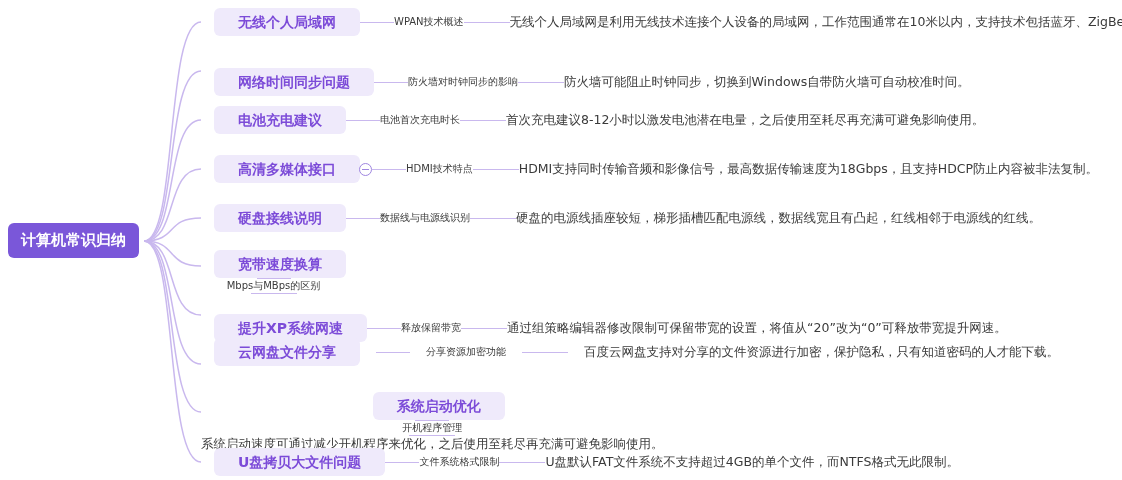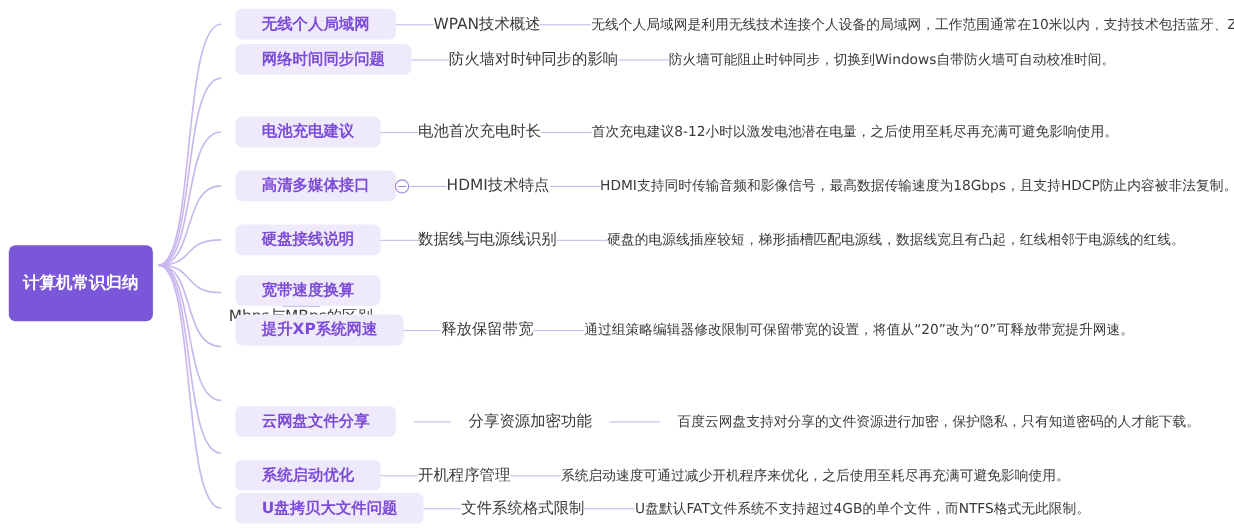--- a/index.html
+++ b/index.html
@@ -3,33 +3,33 @@
 <meta charset="utf-8">
 <style>
   html,body{margin:0;padding:0;}
   body{font-family:"DejaVu Sans","Liberation Sans",sans-serif;background:#ffffff;}
   .canvas{position:relative;width:1122px;height:480px;background:#ffffff;overflow:hidden;}
   #links{position:absolute;left:0;top:0;pointer-events:none;}
   .root-node{
     position:absolute;left:8px;top:223px;
     background:var(--root-bg,#7A57D9);color:var(--root-text,#ffffff);
     font-size:15px;font-weight:bold;line-height:1;
-    padding:27px 13px;border-radius:6px;white-space:nowrap;
+    padding:10px 13px;border-radius:6px;white-space:nowrap;
   }
   .row{position:absolute;display:flex;align-items:center;height:32px;left:201px;white-space:nowrap;}
   .topic{
     background:var(--topic-bg,#EFEAFB);color:var(--topic-text,#7C4BD8);
     font-size:14px;font-weight:bold;padding:7px 24px;border-radius:6px;line-height:1;
     flex:none;
     margin-left:13px;
   }
   .seg{height:0;border-top:1.5px solid var(--line,#C9B8EE);flex:none;}
   .seg1{width:34px;}
   .seg2{width:46px;}
-  .sub{font-size:14px;color:var(--text,#3A3A3A);flex:none;}
+  .sub{font-size:10px;color:var(--text,#3A3A3A);flex:none;}
   .detail{font-size:12.5px;color:var(--text,#3A3A3A);flex:none;}
   .collapse{
     width:13px;height:13px;border-radius:50%;
     border:1px solid #9F86E0;background:#ffffff;box-sizing:border-box;
     display:flex;align-items:center;justify-content:center;
     margin-left:-1px;flex:none;
   }
   .collapse::after{content:"";display:block;width:7px;height:0;border-top:1.5px solid #9F86E0;}
 </style>
 </head>
@@ -50,21 +50,21 @@
     </svg>
   <div class="root-node">计算机常识归纳</div>
   <div id="rows">
       <div class="row" style="top: 6px;">
         <div class="topic">无线个人局域网</div>
         <div class="seg seg1"></div>
         <div class="sub">WPAN技术概述</div>
         <div class="seg seg2"></div>
         <div class="detail">无线个人局域网是利用无线技术连接个人设备的局域网，工作范围通常在10米以内，支持技术包括蓝牙、ZigBee等。</div>
       </div>
-      <div class="row" style="top: 38px;">
+      <div class="row" style="top: 66px;">
         <div class="topic">网络时间同步问题</div>
         <div class="seg seg1"></div>
         <div class="sub">防火墙对时钟同步的影响</div>
         <div class="seg seg2"></div>
         <div class="detail">防火墙可能阻止时钟同步，切换到Windows自带防火墙可自动校准时间。</div>
       </div>
       <div class="row" style="top: 104px; text-align: center;">
         <div class="topic">电池充电建议</div>
         <div class="seg seg1"></div>
         <div class="sub">电池首次充电时长</div>
@@ -85,35 +85,35 @@
         <div class="sub">数据线与电源线识别</div>
         <div class="seg seg2"></div>
         <div class="detail">硬盘的电源线插座较短，梯形插槽匹配电源线，数据线宽且有凸起，红线相邻于电源线的红线。</div>
       </div>
       <div class="row" style="top: 250px; flex-direction: column;">
         <div class="topic">宽带速度换算</div>
         <div class="seg seg1"></div>
         <div class="sub">Mbps与MBps的区别</div>
         <div class="seg seg2"></div>
       </div>
-      <div class="row" style="top: 284px;">
+      <div class="row" style="top: 312px;">
         <div class="topic">提升XP系统网速</div>
         <div class="seg seg1"></div>
         <div class="sub">释放保留带宽</div>
         <div class="seg seg2"></div>
         <div class="detail">通过组策略编辑器修改限制可保留带宽的设置，将值从“20”改为“0”可释放带宽提升网速。</div>
       </div>
-      <div class="row" style="top: 367px; gap: 16px;">
+      <div class="row" style="top: 336px; gap: 16px;">
         <div class="topic">云网盘文件分享</div>
         <div class="seg seg1"></div>
         <div class="sub">分享资源加密功能</div>
         <div class="seg seg2"></div>
         <div class="detail">百度云网盘支持对分享的文件资源进行加密，保护隐私，只有知道密码的人才能下载。</div>
       </div>
-      <div class="row" style="top: 416px;">
+      <div class="row" style="top: 392px; flex-direction: column;">
         <div class="topic">系统启动优化</div>
         <div class="seg seg1"></div>
         <div class="sub">开机程序管理</div>
         <div class="seg seg2"></div>
         <div class="detail">系统启动速度可通过减少开机程序来优化，之后使用至耗尽再充满可避免影响使用。</div>
       </div>
       <div class="row" style="top: 446px;">
         <div class="topic">U盘拷贝大文件问题</div>
         <div class="seg seg1"></div>
         <div class="sub">文件系统格式限制</div>

